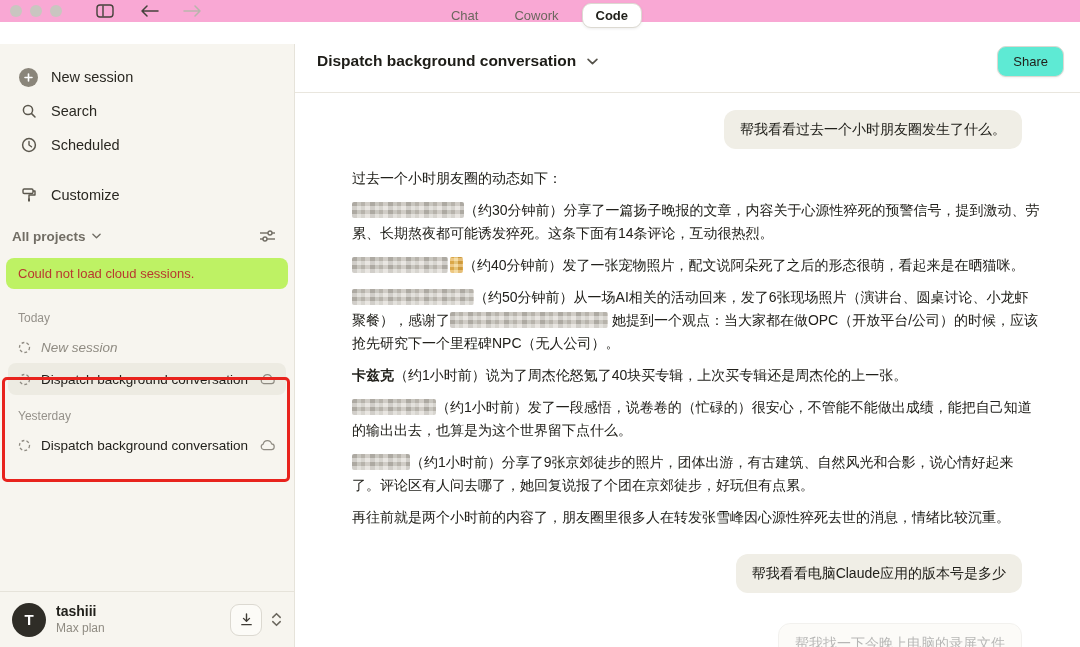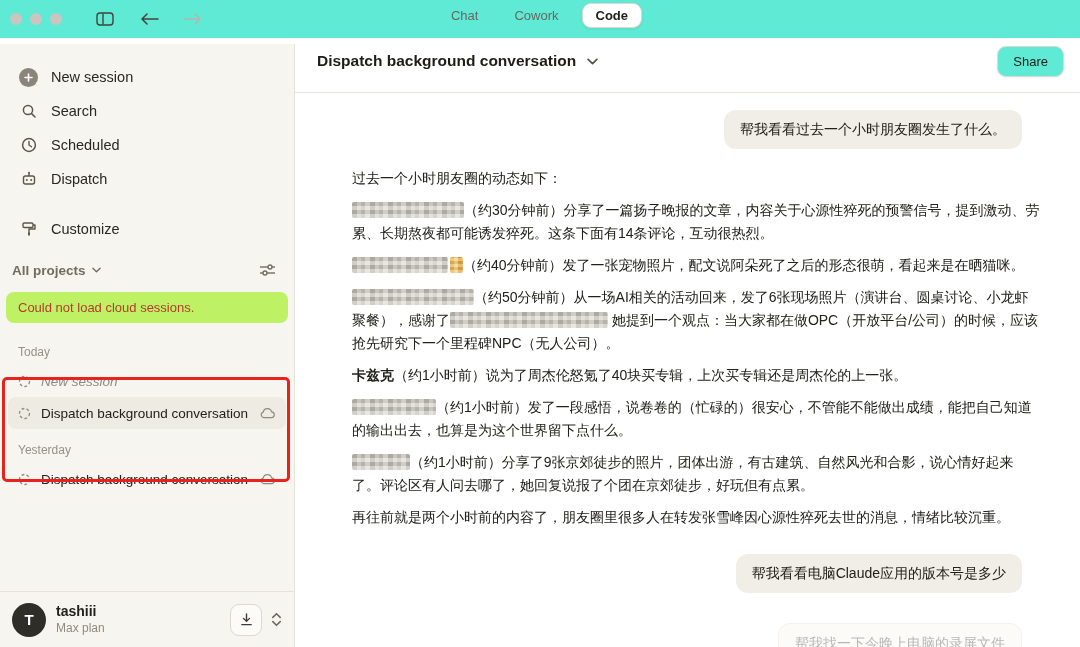--- a/index.html
+++ b/index.html
@@ -4,22 +4,22 @@
 <style>
   * { box-sizing: border-box; }
   html,body { margin:0; padding:0; }
   body {
     width:1080px; height:647px; overflow:hidden; position:relative;
     font-family:"Liberation Sans","DejaVu Sans",sans-serif;
     color:#21201b; background:#ffffff;
   }
   
   .topbar {
-    position:absolute; top:0; left:0; right:0; height:38px;
-    background:#5eead4; display:flex; align-items:center; z-index:5;
+    position:absolute; top:0; left:0; right:0; height:22px;
+    background:#f9a8d4; display:flex; align-items:center; z-index:5;
   }
   .traffic { display:flex; gap:8px; margin-left:10px; }
   .dot { width:12px; height:12px; border-radius:50%; background:#c9c6c0; cursor:pointer; }
   .win-icon {
     background:none; border:none; padding:0; margin-left:26px;
     color:#45423b; display:flex; align-items:center; cursor:pointer;
   }
   .win-icon.fwd { margin-left:22px; color:#b9b5ac; }
   .win-icon.first { margin-left:34px; }
   .tabs {
@@ -195,32 +195,20 @@
     </div>
     <div class="nav-item">
       <span class="nicon">
         <svg width="16" height="16" viewBox="0 0 16 16">
             <circle cx="8" cy="8" r="6.4" fill="none" stroke="currentColor" stroke-width="1.5"></circle>
             <path d="M8 4.5V8l2.5 1.8" fill="none" stroke="currentColor" stroke-width="1.4" stroke-linecap="round"></path>
           </svg>
       </span>
       <span>Scheduled</span>
     </div>
-    <div class="nav-item">
-      <span class="nicon">
-        <svg width="16" height="16" viewBox="0 0 16 16">
-            <rect x="2.5" y="5" width="11" height="8" rx="2" fill="none" stroke="currentColor" stroke-width="1.4"></rect>
-            <line x1="8" y1="2" x2="8" y2="5" stroke="currentColor" stroke-width="1.4"></line>
-            <circle cx="8" cy="1.8" r="1" fill="currentColor"></circle>
-            <circle cx="5.8" cy="9" r="1" fill="currentColor"></circle>
-            <circle cx="10.2" cy="9" r="1" fill="currentColor"></circle>
-          </svg>
-      </span>
-      <span>Dispatch</span>
-    </div>
   </div>
 
   <div class="customize-wrap">
     <div class="nav-item">
       <span class="nicon">
         <svg width="16" height="16" viewBox="0 0 16 16">
             <rect x="2" y="2" width="10" height="4.5" rx="1.2" fill="none" stroke="currentColor" stroke-width="1.4"></rect>
             <path d="M12 4h2v4H8v3" fill="none" stroke="currentColor" stroke-width="1.4" stroke-linejoin="round"></path>
             <rect x="7" y="11" width="2" height="3.5" rx=".6" fill="currentColor"></rect>
           </svg>

